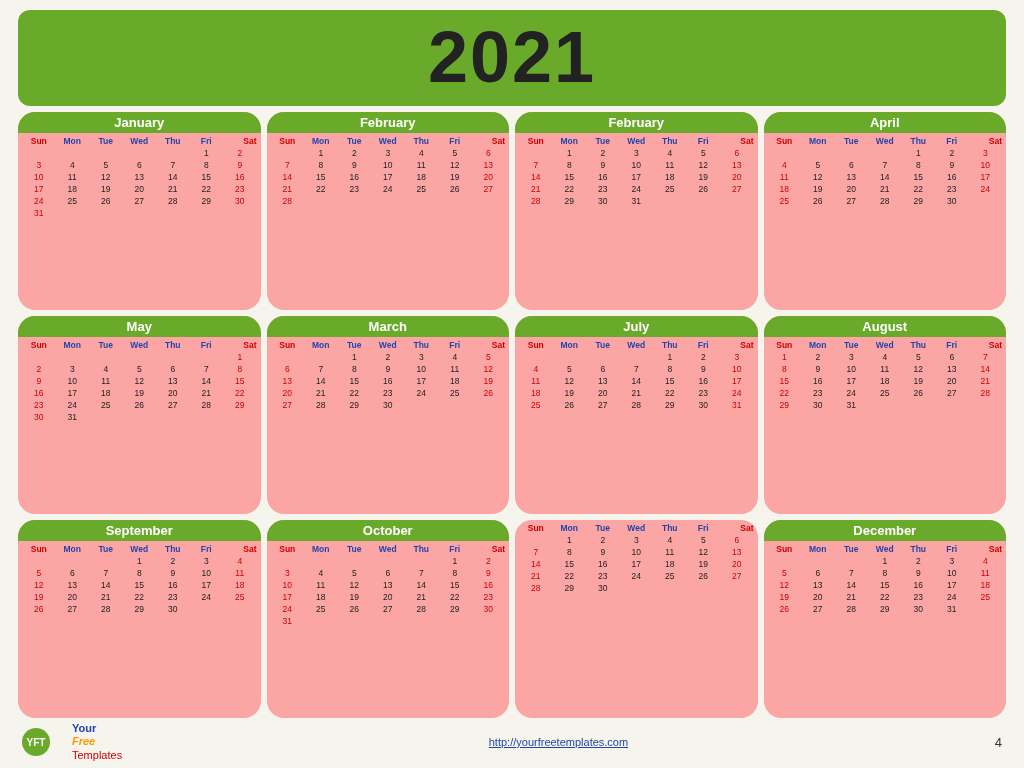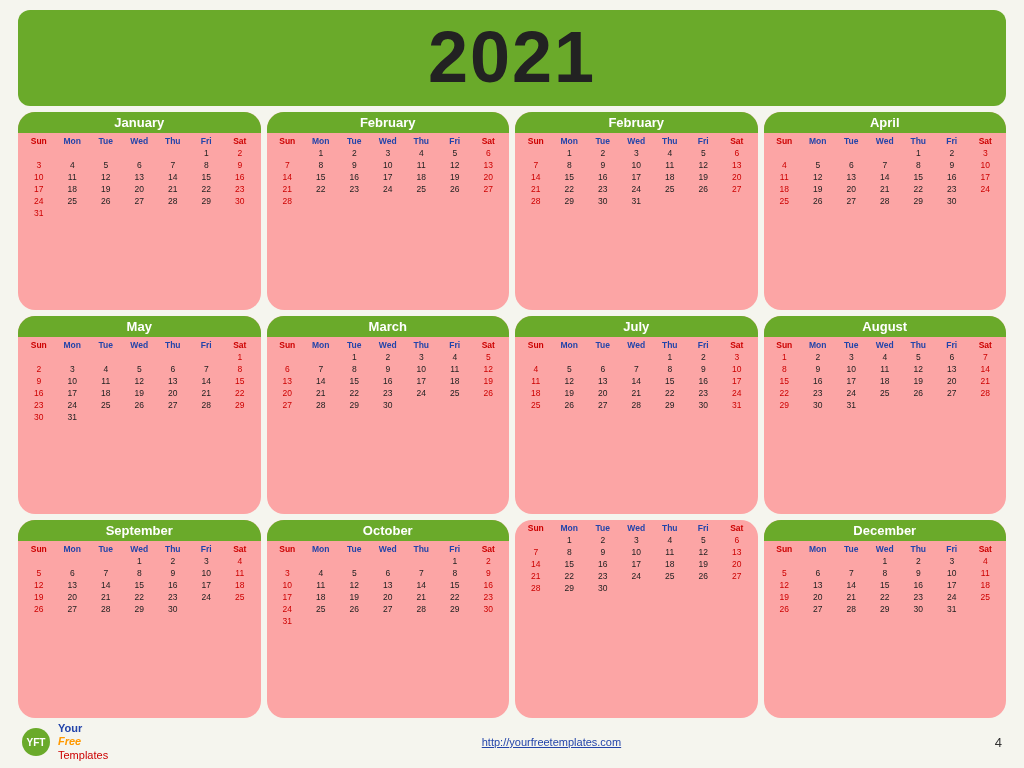--- a/index.html
+++ b/index.html
@@ -61,21 +61,21 @@
       display: grid;
       grid-template-columns: repeat(7, 1fr);
       text-align: center;
     }
     .day-headers span {
       font-size: 8.5px;
       font-weight: bold;
       padding: 1px 0;
     }
     .day-headers .sun { color: #cc0000; }
-    .day-headers .sat { color: #cc0000; }
+    .day-headers .sat { color: #cc0000; text-align: right; }
     .day-headers .weekday { color: #2244aa; }
     .week-row {
       display: grid;
       grid-template-columns: repeat(7, 1fr);
       text-align: center;
     }
     .week-row .day {
       font-size: 8.5px;
       padding: 1px 0;
       color: #222;
@@ -115,21 +115,21 @@
       width: 28px;
       height: 28px;
       background: #6aaa2a;
       border-radius: 50%;
       display: flex;
       align-items: center;
       justify-content: center;
       color: white;
       font-size: 10px;
       font-weight: bold;
-      margin-right: 6px;
+      margin-right: 20px;
     }
   </style>
 </head>
 <body>
 
 <div class="page">
   <div class="year-header">
     <span>2021</span>
   </div>
   <div class="months-grid" id="months-grid">

